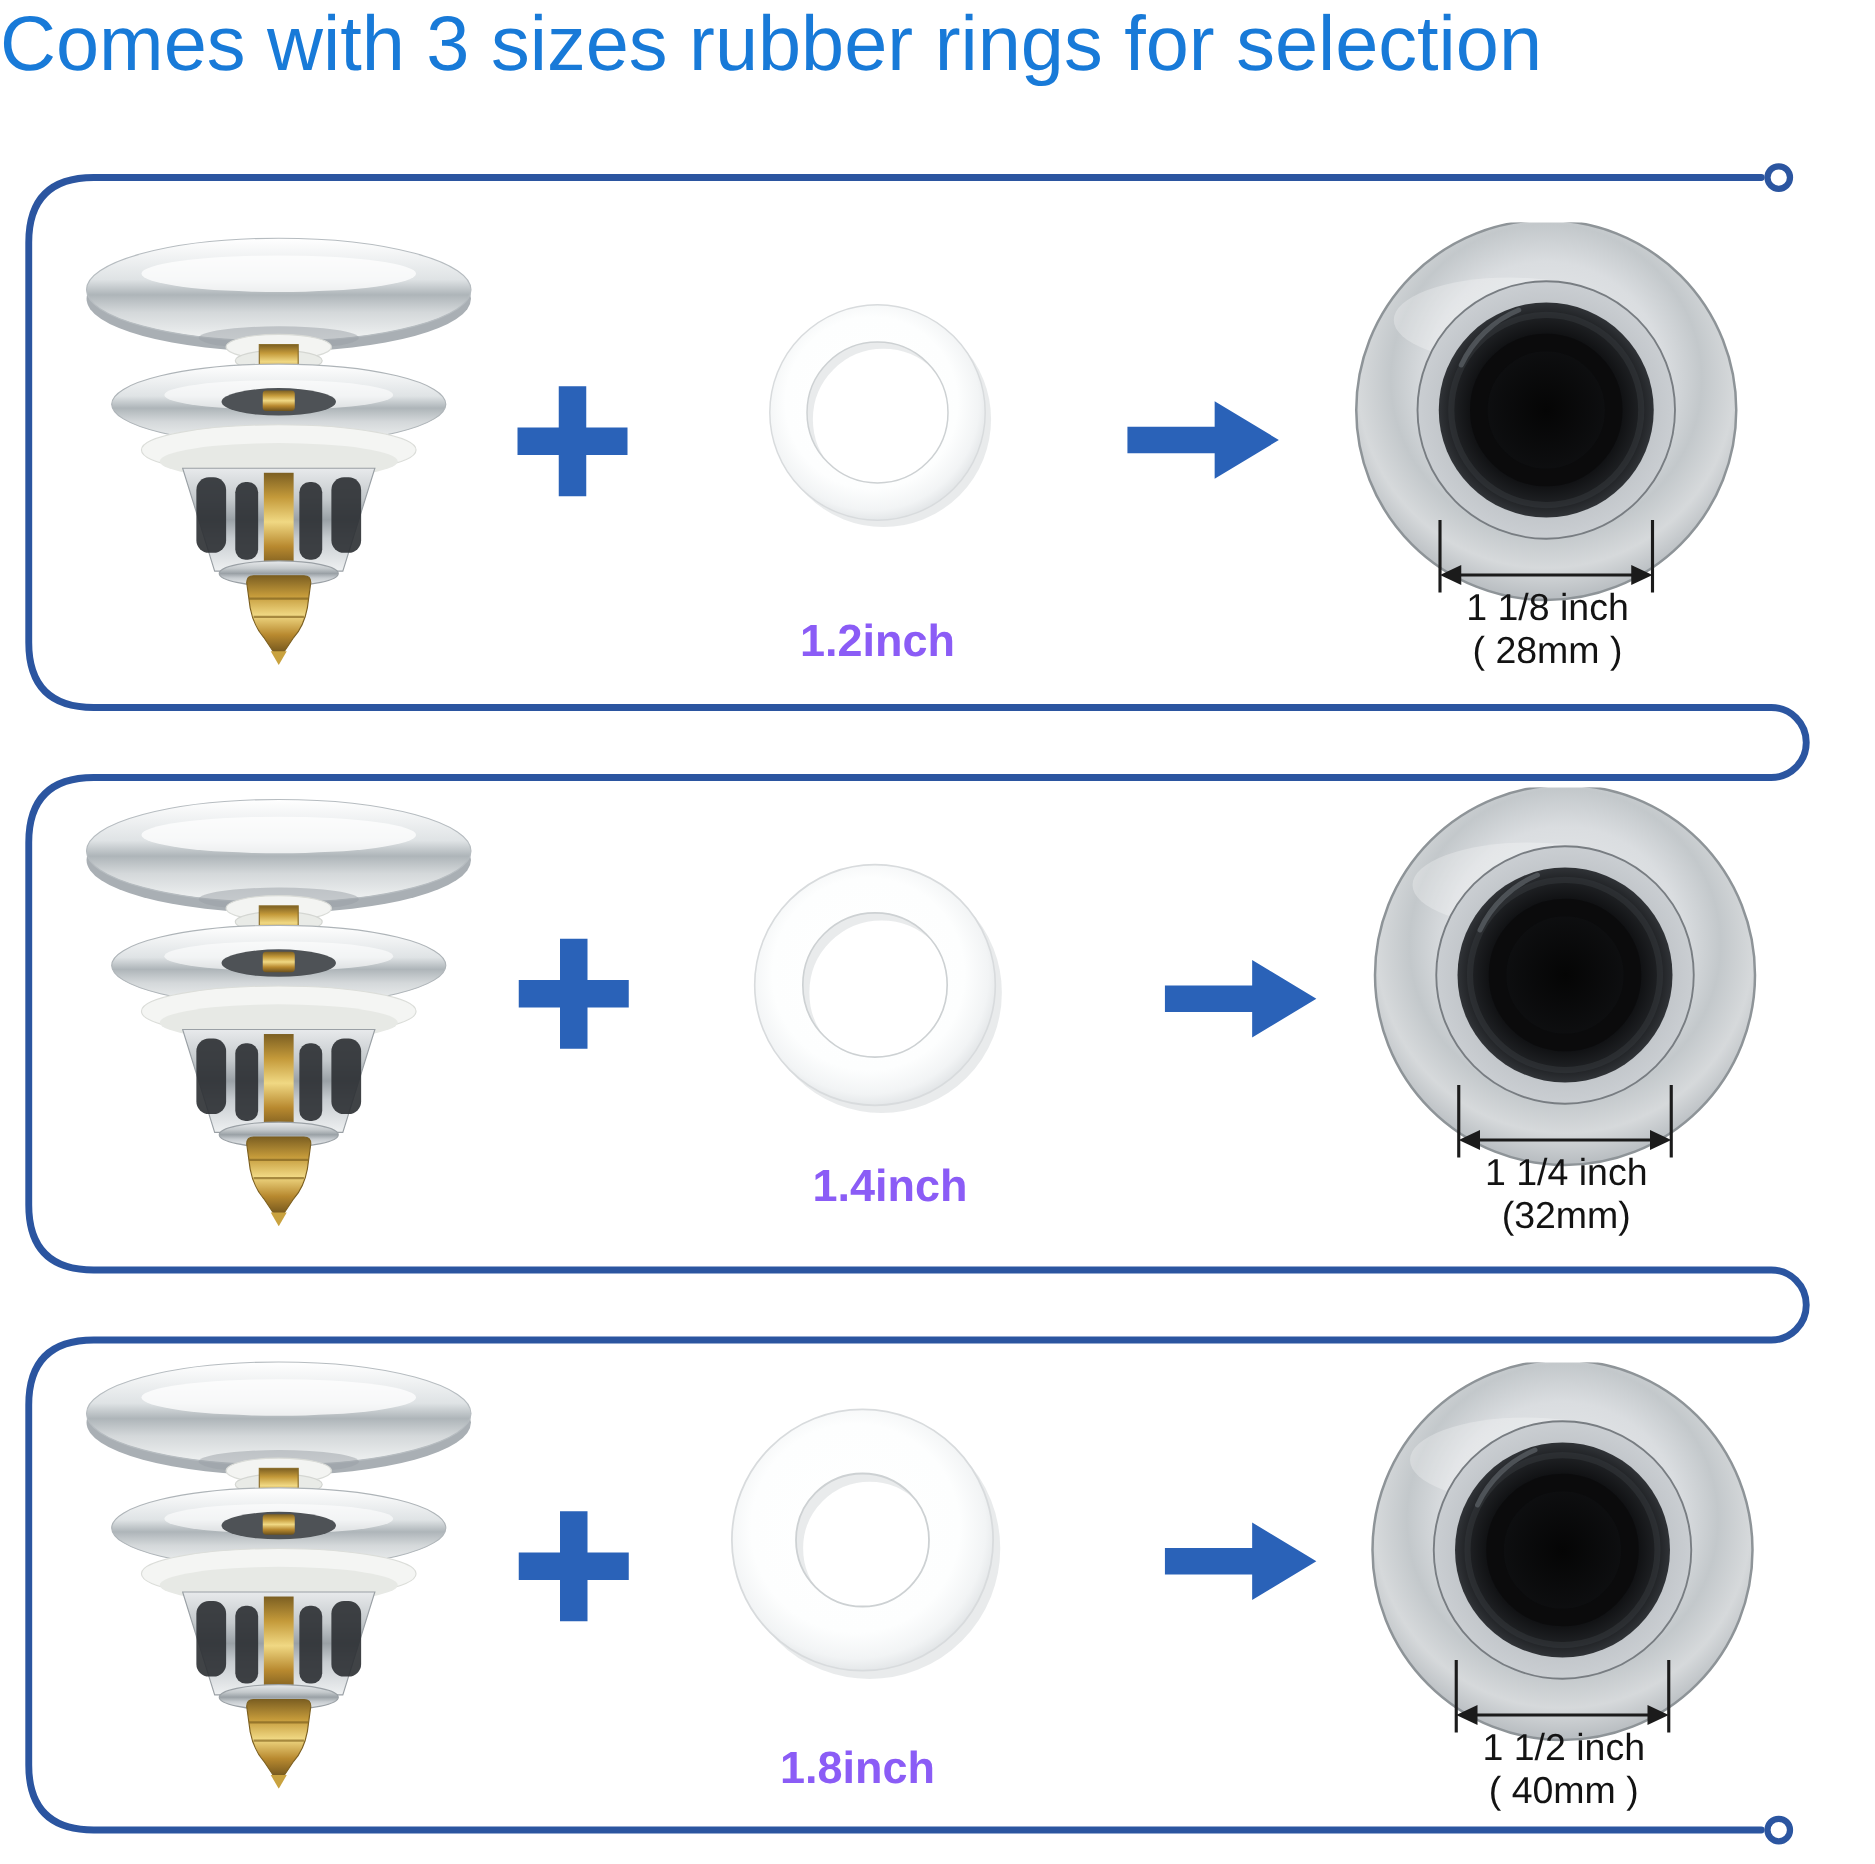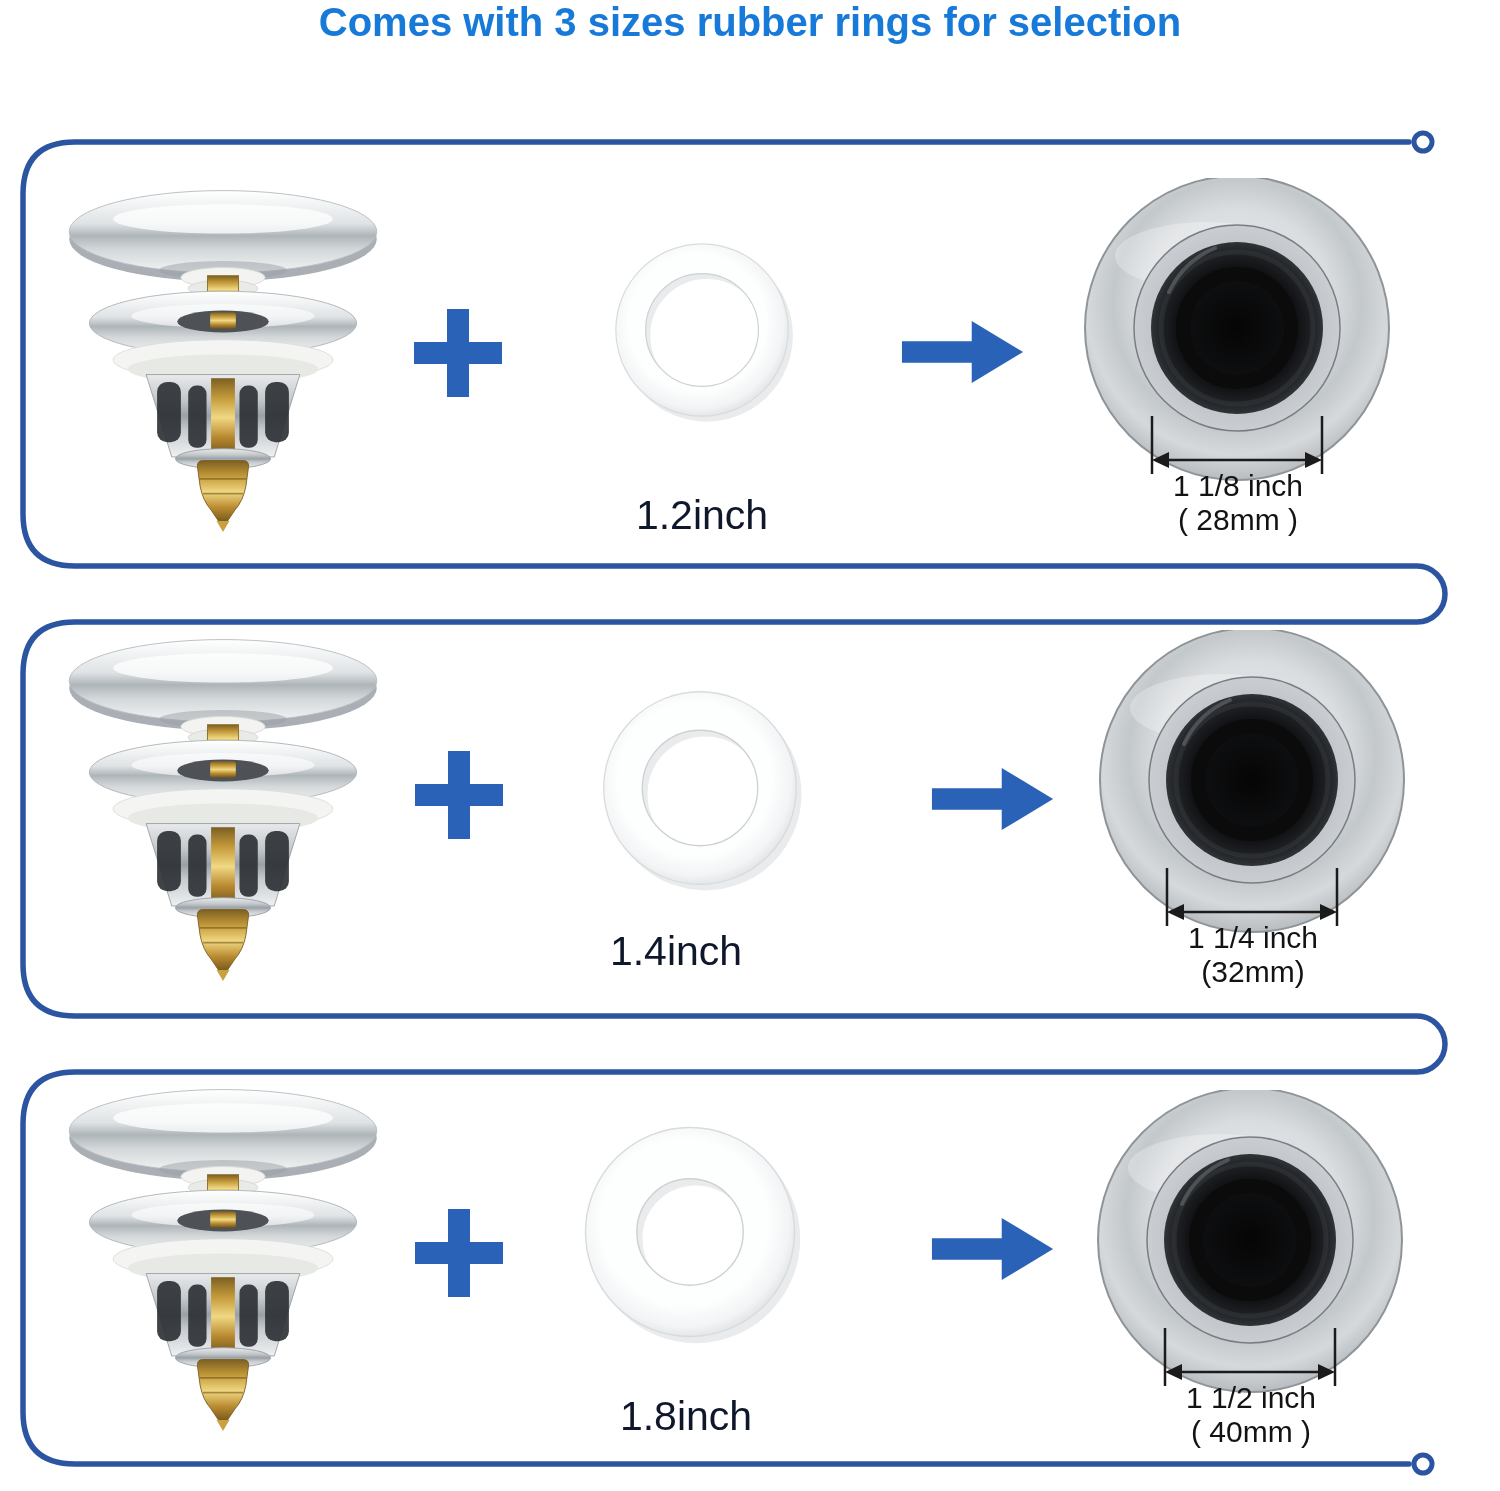--- a/index.html
+++ b/index.html
@@ -6,32 +6,32 @@
     --title-text:#187ad8;
     --flow-path:#2b55a0;
     --plus-arrow:#2a62b8;
   }
   html,body{margin:0;padding:0;background:#ffffff;}
   #canvas{
     position:relative;width:1500px;height:1491px;background:#ffffff;
     overflow:hidden;font-family:"Liberation Sans",sans-serif;
   }
   .title{
-    position:absolute;top:0px;left:0;width:100%;margin:0;text-align:center;
-    font-size:40px;font-weight:700;color:var(--title-text);white-space:nowrap;
+    position:absolute;top:0px;left:0;width:100%;margin:0;text-align:left;
+    font-size:62px;font-weight:400;color:var(--title-text);white-space:nowrap;
     letter-spacing:0px;
   }
   .flow{position:absolute;left:0;top:0;width:1500px;height:1491px;pointer-events:none;}
   .abs{position:absolute;}
   .plus{position:absolute;width:88px;height:88px;}
   .plus::before{content:"";position:absolute;left:33px;top:0;width:22px;height:88px;background:var(--plus-arrow);}
   .plus::after{content:"";position:absolute;left:0;top:33px;width:88px;height:22px;background:var(--plus-arrow);}
   .ring-label{
     position:absolute;transform:translateX(-50%);
-    font-size:41px;font-weight:400;color:#0f172a;white-space:nowrap;
+    font-size:36px;font-weight:700;color:#8b5cf6;white-space:nowrap;
   }
   .dim-text{font-family:"Liberation Sans",sans-serif;font-size:30px;font-weight:500;fill:#131313;}
 </style>
 </head>
 <body>
 
 <div id="canvas">
 
   <h1 class="title">Comes with 3 sizes rubber rings for selection</h1>
 
@@ -172,21 +172,21 @@
 
   <div class="plus" style="left:415px;top:751px"></div>
 
   <svg class="abs" style="left:595px;top:683px" width="210" height="210" viewBox="0 0 240 240">
     <circle cx="126" cy="127" r="88" fill="none" stroke="#c9cdd0" stroke-width="44" opacity="0.4"></circle>
     <circle cx="120" cy="120" r="88" fill="none" stroke="url(#ringGrad)" stroke-width="44"></circle>
     <circle cx="120" cy="120" r="110" fill="none" stroke="#d8dbdd" stroke-width="1.5"></circle>
     <circle cx="120" cy="120" r="66" fill="none" stroke="#cdd1d3" stroke-width="1.5"></circle>
   </svg>
 
-  <div class="ring-label" style="left:676px;top:928px">1.4inch</div>
+  <div class="ring-label" style="left:712px;top:928px">1.4inch</div>
 
   <svg class="abs" style="left:930px;top:762px" width="126" height="74" viewBox="0 0 130 76">
     <path d="M2 27 H74 V6 L127 38 L74 70 V49 H2 Z" style="fill:var(--plus-arrow)"></path>
   </svg>
 
   <svg class="abs" style="left:1087px;top:630px" width="330" height="360" viewBox="0 0 330 360">
     <use href="#drainArt"></use>
     <g>
       <use href="#dimArt"></use>
       <text class="dim-text" x="166" y="318" text-anchor="middle">1 1/4 inch</text>

